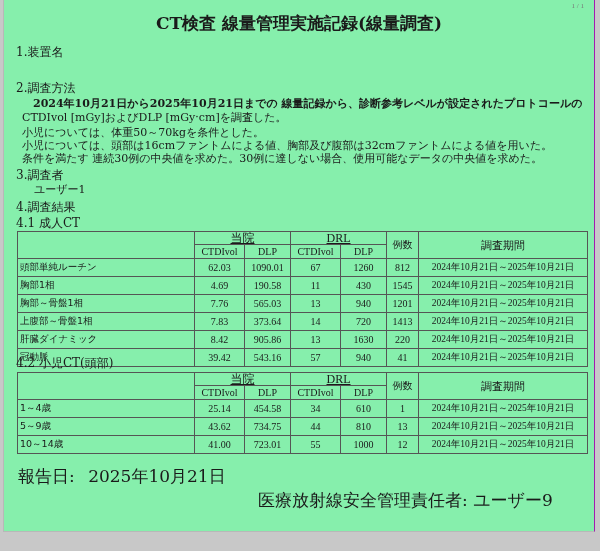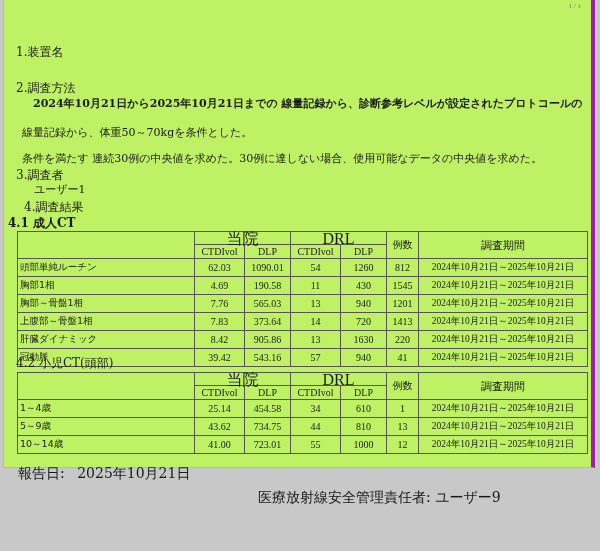--- a/index.html
+++ b/index.html
@@ -6,24 +6,24 @@
     body {
       width: 600px; height: 551px;
       background: #c8c8c8;
       position: relative;
       overflow: hidden;
       font-family: "DejaVu Serif", "Liberation Serif", serif;
       color: #1a1a1a;
     }
     .page {
       position: absolute;
-      left: 3px; top: 0; width: 592px; height: 468px;
-      background: #bef264;
+      left: 3px; top: 0; width: 592px; height: 532px;
+      background: #86efac;
       border-left: 1px solid #b8b8b8;
-      border-right: 4px solid #a21caf;
+      border-right: 1px solid #a21caf;
       border-bottom: 1px solid #b8b8b8;
       box-sizing: border-box;
     }
     .page-num {
       position: absolute; right: 10px; top: 2px;
       font-size: 7px; color: #777;
       font-family: "Liberation Serif", serif;
     }
     .title {
       position: absolute; left: 0; right: 0; top: 12px;
@@ -42,44 +42,47 @@
     }
     table.dt td, table.dt th {
       border: 1px solid #555;
       padding: 0 2px;
       height: 17px;
       font-weight: normal;
       white-space: nowrap;
     }
     table.dt th { text-align: center; }
     table.dt th.sub { height: 13px; font-size: 10px; line-height: 12px; font-family: Liberation Serif, serif; }
-    table.dt th.grp { height: 12px; font-size: 16px; line-height: 11px; }
+    table.dt th.grp { height: 12px; font-size: 12px; line-height: 11px; text-decoration: underline; }
     table.dt td.name { text-align: left; font-size: 9.5px; font-family: "DejaVu Sans", sans-serif; }
     table.dt td.num { text-align: center; }
     table.dt td.period { text-align: center; font-size: 9.5px; }
-    .footer-line { font-size: 14px; }
+    .footer-line { font-size: 17px; }
   </style>
 </head>
 <body>
 
 <div class="page">
   <div class="page-num">1 / 1</div>
+  <div class="title">CT検査 線量管理実施記録(線量調査)</div>
 
   <div class="abs h" style="left:12px; top:44px;">1.装置名</div>
 
   <div class="abs h" style="left:12px; top:80px;">2.調査方法</div>
   <div class="abs p" style="left:18px; top:96px;font-weight:bold;">　2024年10月21日から2025年10月21日までの 線量記録から、診断参考レベルが設定されたプロトコールの</div>
-  <div class="abs p" style="left:18px; top:125px;">線量記録から、体重50～70kgを条件とした。</div>
+  <div class="abs p" style="left:18px; top:110px;">CTDIvol [mGy]およびDLP [mGy·cm]を調査した。</div>
+  <div class="abs p" style="left:18px; top:125px;">小児については、体重50～70kgを条件とした。</div>
+  <div class="abs p" style="left:18px; top:138px;">小児については、頭部は16cmファントムによる値、胸部及び腹部は32cmファントムによる値を用いた。</div>
   <div class="abs p" style="left:18px; top:151px;">条件を満たす 連続30例の中央値を求めた。30例に達しない場合、使用可能なデータの中央値を求めた。</div>
 
   <div class="abs h" style="left:12px; top:167px;">3.調査者</div>
   <div class="abs p" style="left:30px; top:182px;">ユーザー1</div>
 
-  <div class="abs h" style="left:12px; top:199px;margin-left:8px;">4.調査結果</div>
-  <div class="abs h" style="left:4px; top:215px;font-weight:bold;">4.1 成人CT</div>
+  <div class="abs h" style="left:12px; top:199px;">4.調査結果</div>
+  <div class="abs h" style="left:12px; top:215px;">4.1 成人CT</div>
 
   <table class="dt" style="left:13px; top:231px; width:571px;">
     <colgroup>
       <col style="width:177px">
         <col style="width:50px">
         <col style="width:46px">
         <col style="width:50px">
         <col style="width:46px">
         <col style="width:32px">
         <col>
@@ -95,21 +98,21 @@
     <tr>
       <th class="sub">CTDIvol</th>
       <th class="sub">DLP</th>
       <th class="sub">CTDIvol</th>
       <th class="sub">DLP</th>
     </tr>
     <tr>
       <td class="name">頭部単純ルーチン</td>
       <td class="num">62.03</td>
       <td class="num">1090.01</td>
-      <td class="num">54</td>
+      <td class="num">67</td>
       <td class="num">1260</td>
       <td class="num">812</td>
       <td class="period">2024年10月21日～2025年10月21日</td>
     </tr>
     <tr>
       <td class="name">胸部1相</td>
       <td class="num">4.69</td>
       <td class="num">190.58</td>
       <td class="num">11</td>
       <td class="num">430</td>

